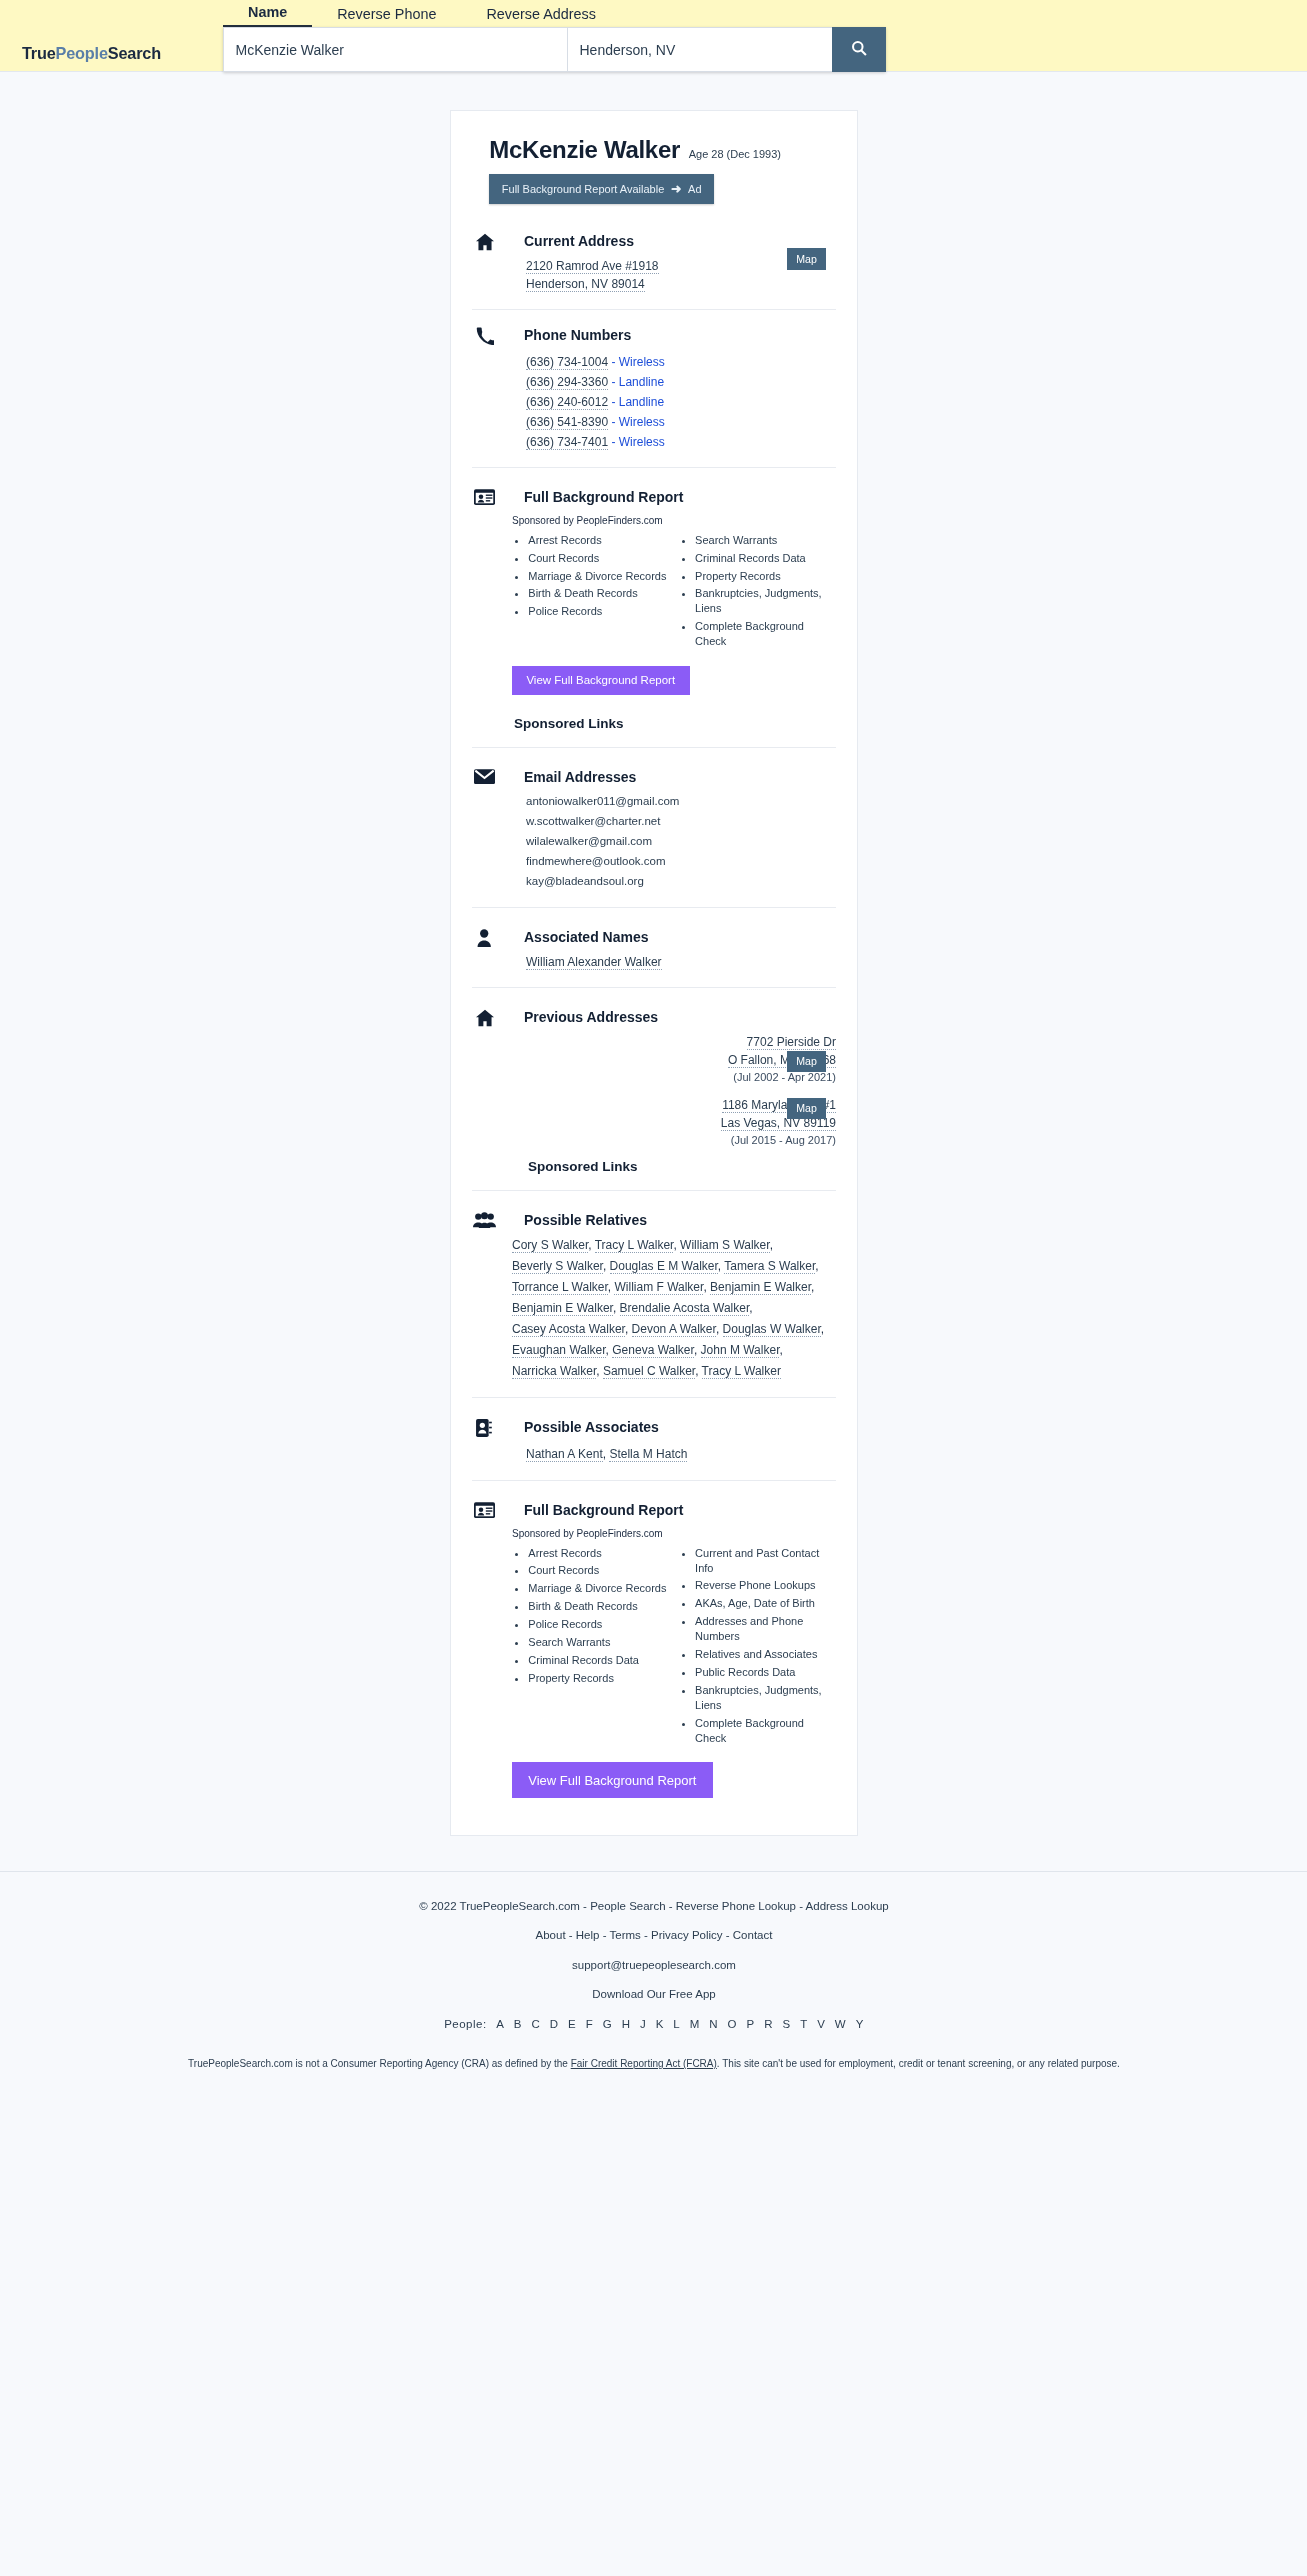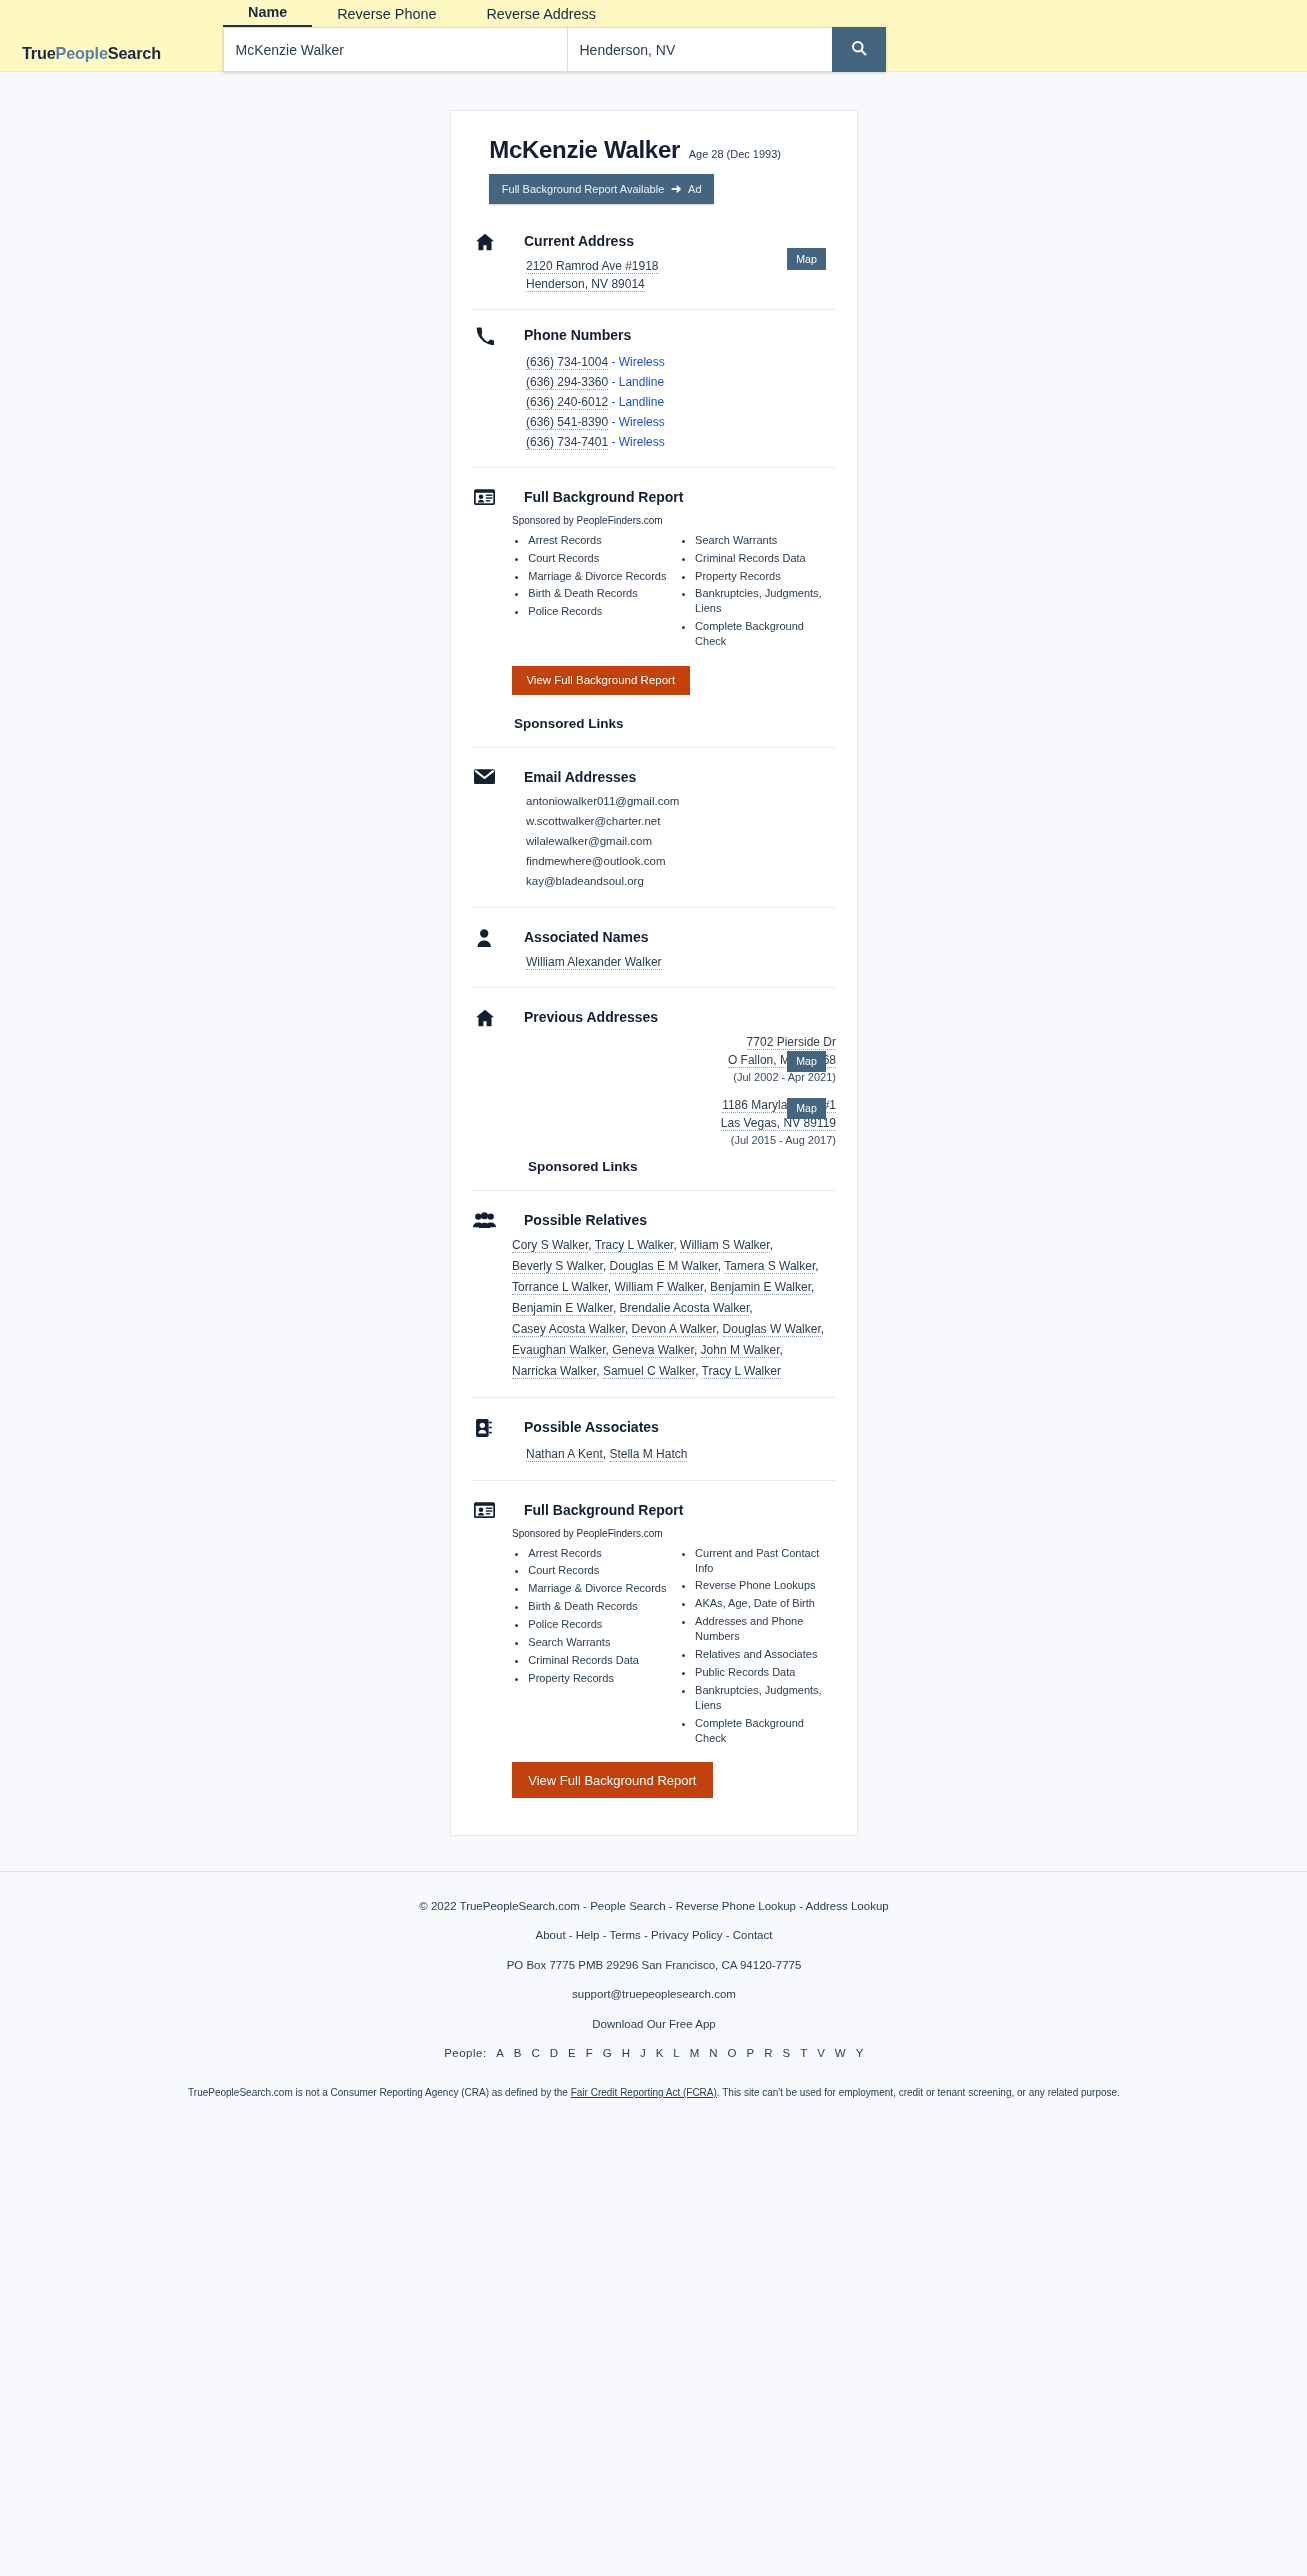--- a/index.html
+++ b/index.html
@@ -146,21 +146,21 @@
   .sponsored-by { font-size: 10px; color: #1b2a41; margin: 9.6px 0 6.7px 0; }
   .bullets-wrap { display: flex; gap: 9.6px; }
   .bullets-wrap ul {
     margin: 0; padding-left: 16.3px;
     flex: 1;
   }
   .bullets-wrap li { font-size: 11px; color: #2c3e50; line-height: 15px; margin-bottom: 2.9px; }
   .cta-btn {
     display: inline-block;
     margin-top: 13.5px;
-    background: #c2410c;
+    background: #8b5cf6;
     color: #ffffff;
     font-size: 11.5px;
     padding: 8.7px 14.4px;
     cursor: pointer;
     border: none;
     font-family: "Liberation Sans", sans-serif;
   }
   .cta-btn.big { font-size: 13px; padding: 10.6px 16.3px; }
   .sponsored-links-title {
     font-size: 13.5px; font-weight: bold; color: #132033;
@@ -450,21 +450,20 @@
       <button class="cta-btn big">View Full Background Report</button>
     </div>
   </div>
 
 </div>
 </div>
 
 <div class="footer">
   <div class="footer-line">© 2022 TruePeopleSearch.com - People Search - Reverse Phone Lookup - Address Lookup</div>
   <div class="footer-line">About - Help - Terms - Privacy Policy - Contact</div>
-  <div class="footer-line">PO Box 7775 PMB 29296 San Francisco, CA 94120-7775</div>
   <div class="footer-line">support@truepeoplesearch.com</div>
   <div class="footer-line">Download Our Free App</div>
   <div class="footer-line alpha">
     <span>People:</span>
     <span>A</span>
     <span>B</span>
     <span>C</span>
     <span>D</span>
     <span>E</span>
     <span>F</span>

